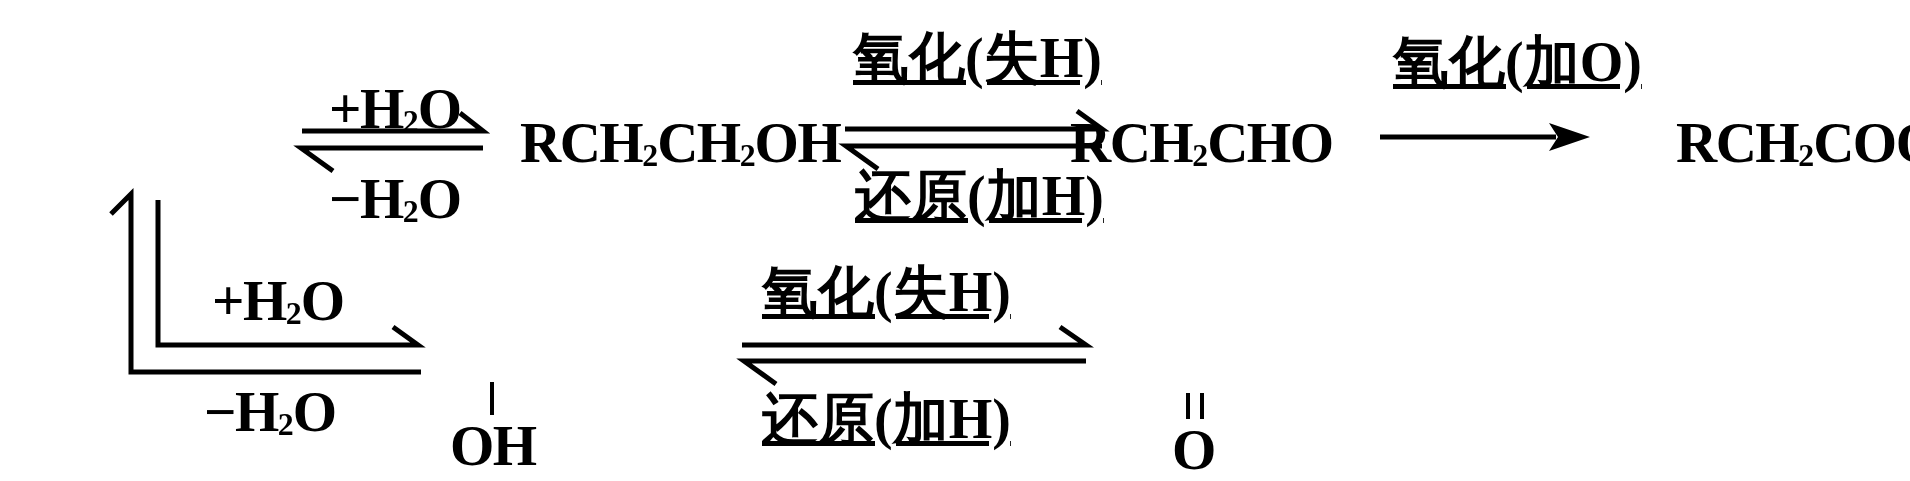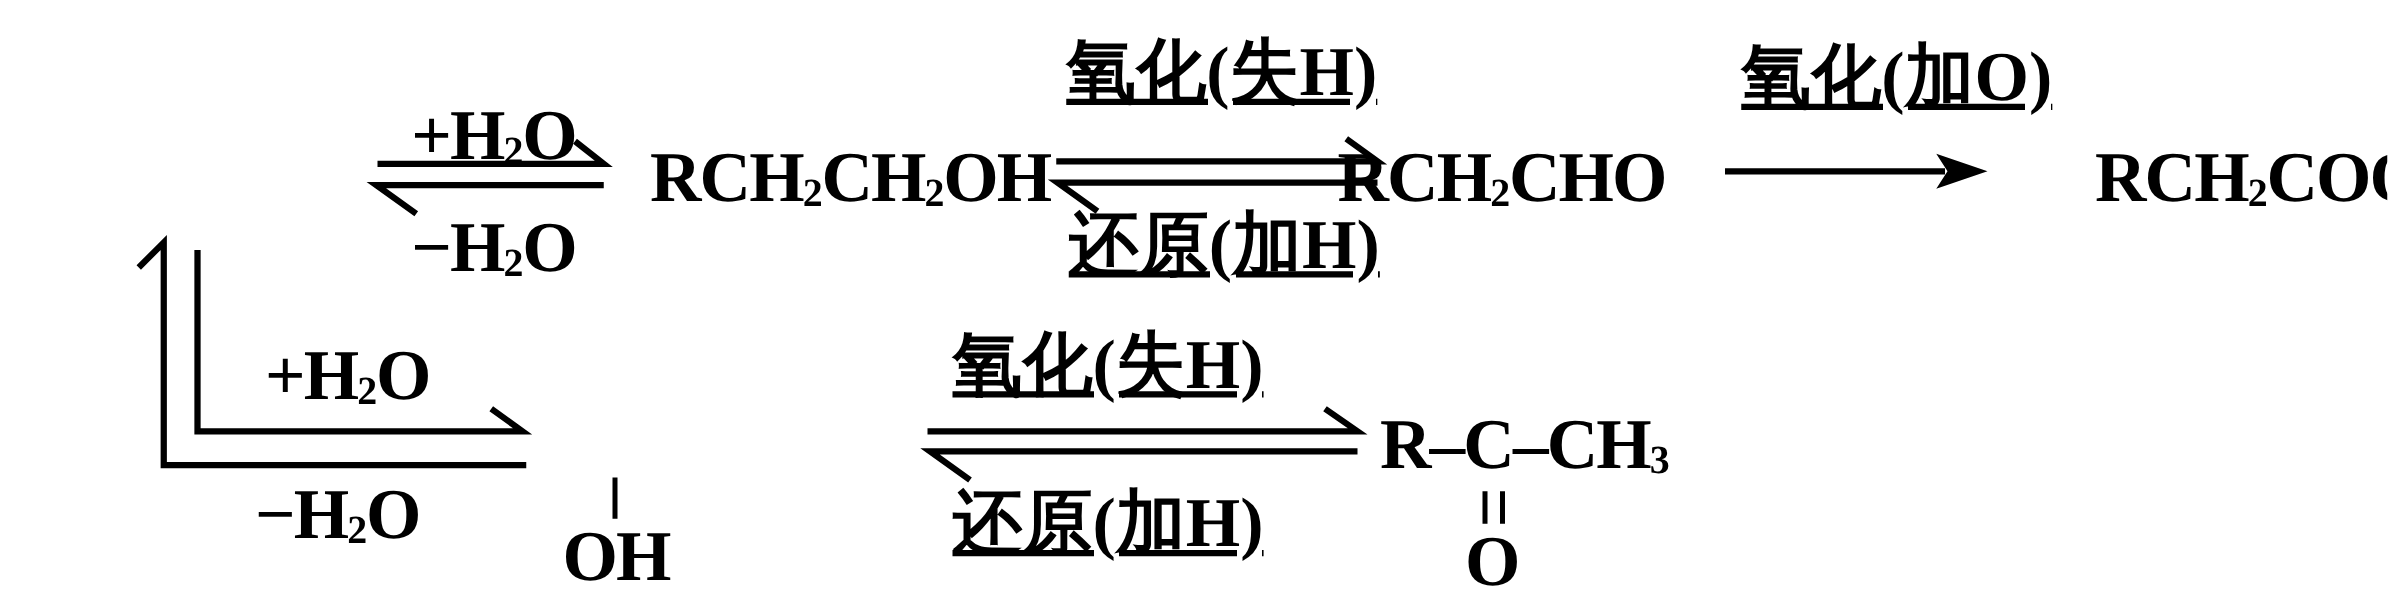--- a/index.html
+++ b/index.html
@@ -62,18 +62,17 @@
 
   <div class="label" style="left:212px;top:272px;">+H<span class="sub">2</span>O</div>
   <div class="label" style="left:204px;top:383px;">−H<span class="sub">2</span>O</div>
 
   <div class="bond-v" style="left:490px;top:382px;height:33px;"></div>
   <div class="formula" style="left:450px;top:417px;">OH</div>
 
   <div class="label cjk" style="left:762px;top:264px;">氧化(失H)</div>
   <div class="label cjk" style="left:762px;top:391px;">还原(加H)</div>
 
-  <div class="formula" style="left:1104px;top:327px;">R–C–CH<span class="sub">3</span></div>
   <div class="bond-v" style="left:1186px;top:393px;height:26px;"></div>
   <div class="bond-v" style="left:1200px;top:393px;height:26px;"></div>
   <div class="formula" style="left:1172px;top:421px;">O</div>
 
 </div>
 
 </body></html>

